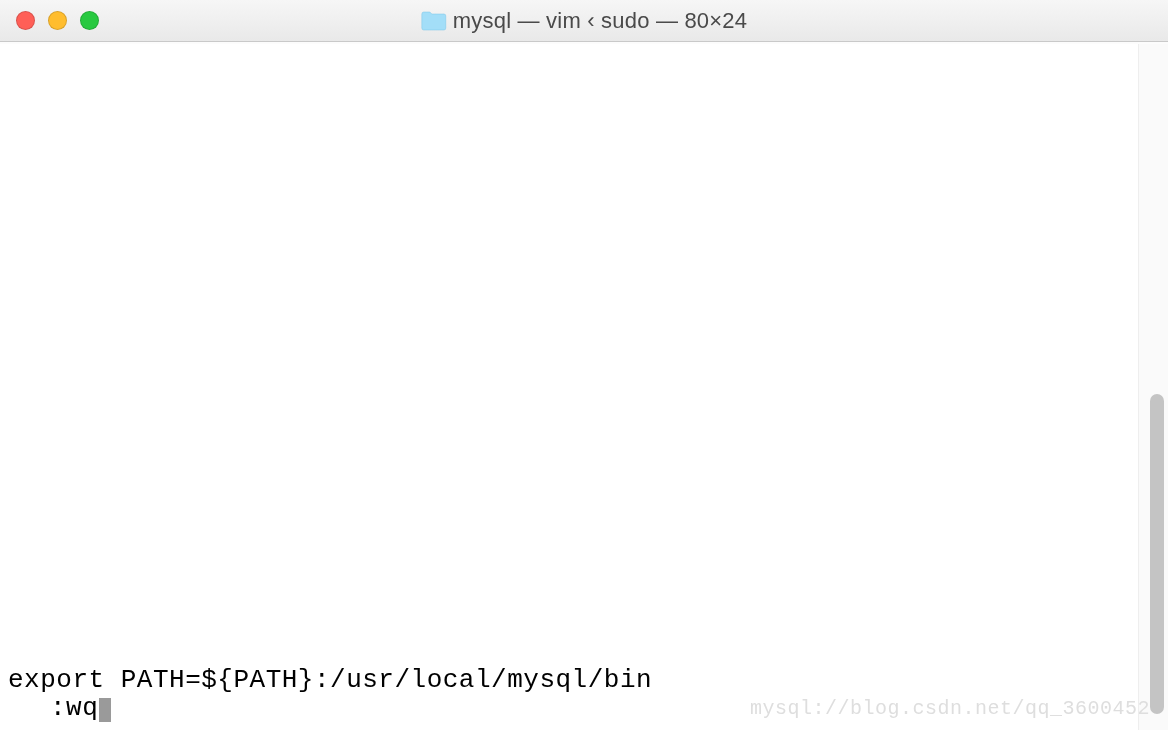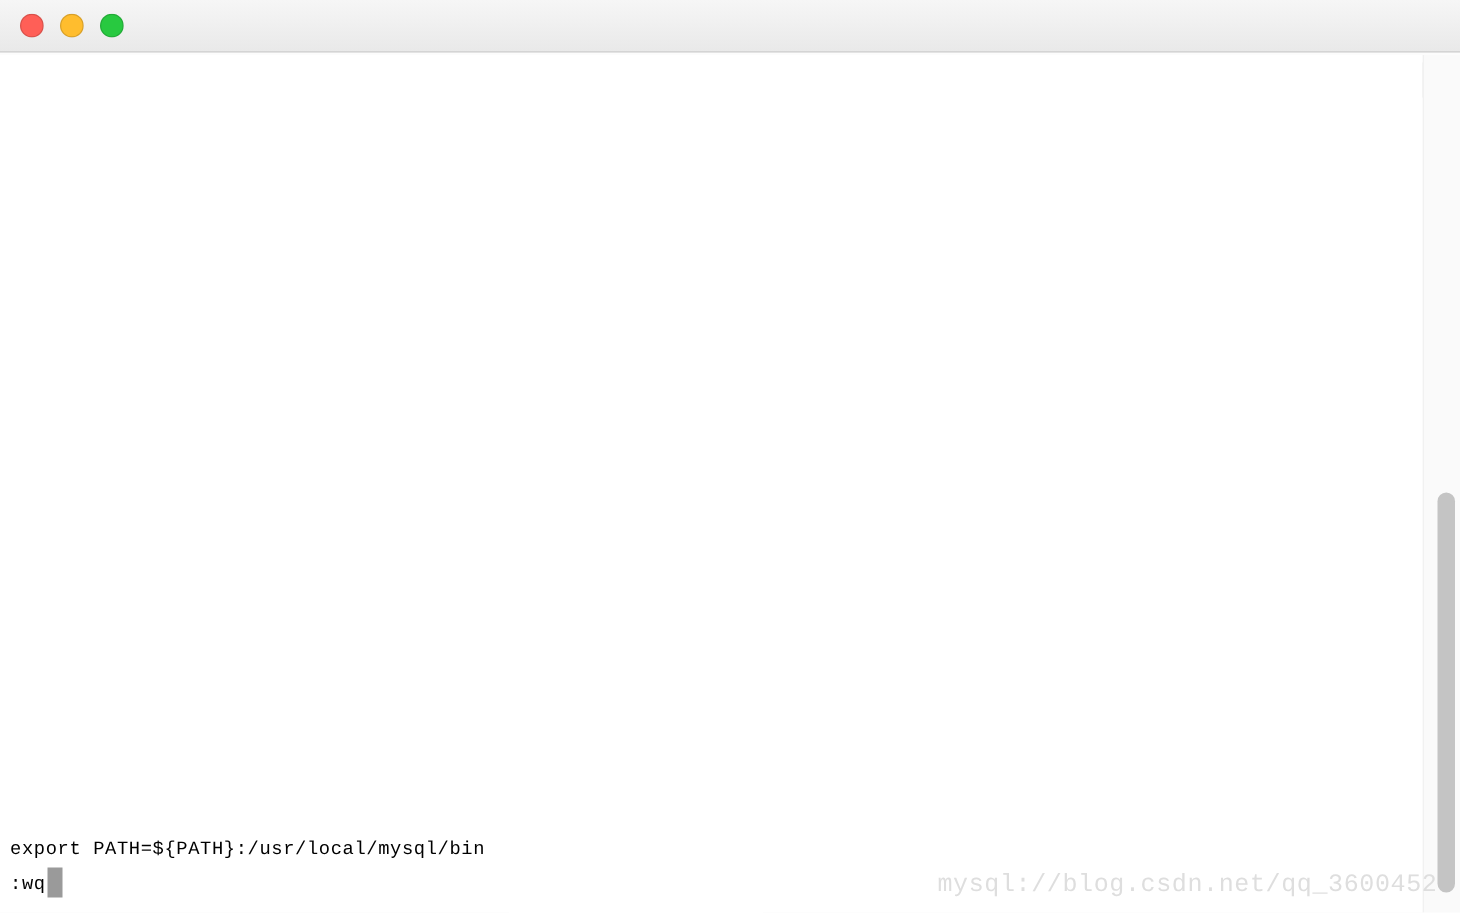--- a/index.html
+++ b/index.html
@@ -89,34 +89,35 @@
       background: #666;
     }
     .terminal-area {
       position: absolute;
       top: 44px;
       left: 0;
       right: 30px;
       bottom: 0;
       background: #ffffff;
       font-family: "SF Mono", Menlo, Monaco, "Courier New", monospace;
-      font-size: 15px;
+      font-size: 26px;
       color: #000;
     }
     .terminal-content {
       position: absolute;
       bottom: 8px;
       left: 8px;
       right: 8px;
       line-height: 28px;
       letter-spacing: 0.5px;
     }
     .command-line {
       display: flex;
-      align-items: flex-start;
+      align-items: flex-end;
+      margin-left: 42px;
     }
     .cursor-block {
       display: inline-block;
       width: 12px;
       height: 24px;
       background: #9a9a9a;
       vertical-align: text-bottom;
       margin-left: 1px;
     }
     .scrollbar-track {
@@ -150,20 +151,28 @@
   </style>
 </head>
 <body>
 
 <div class="titlebar">
   <div class="traffic-lights">
     <div class="light red"></div>
     <div class="light yellow"></div>
     <div class="light green"></div>
   </div>
+  <div class="title-center">
+    <span class="folder-icon">
+      <svg width="26" height="20" viewBox="0 0 26 20">
+        <path d="M1 3 Q1 1 3 1 L9 1 L11 3 L23 3 Q25 3 25 5 L25 17 Q25 19 23 19 L3 19 Q1 19 1 17 Z" fill="#a3def8" stroke="#7ac5e8" stroke-width="0.5"></path>
+      </svg>
+    </span>
+    <span class="title-text">mysql — vim ‹ sudo — 80×24</span>
+  </div>
 </div>
 
 <div class="settings-badge">
   <div class="settings-badge-inner"></div>
 </div>
 
 <div class="scrollbar-track">
   <div class="scrollbar-thumb"></div>
 </div>
 

